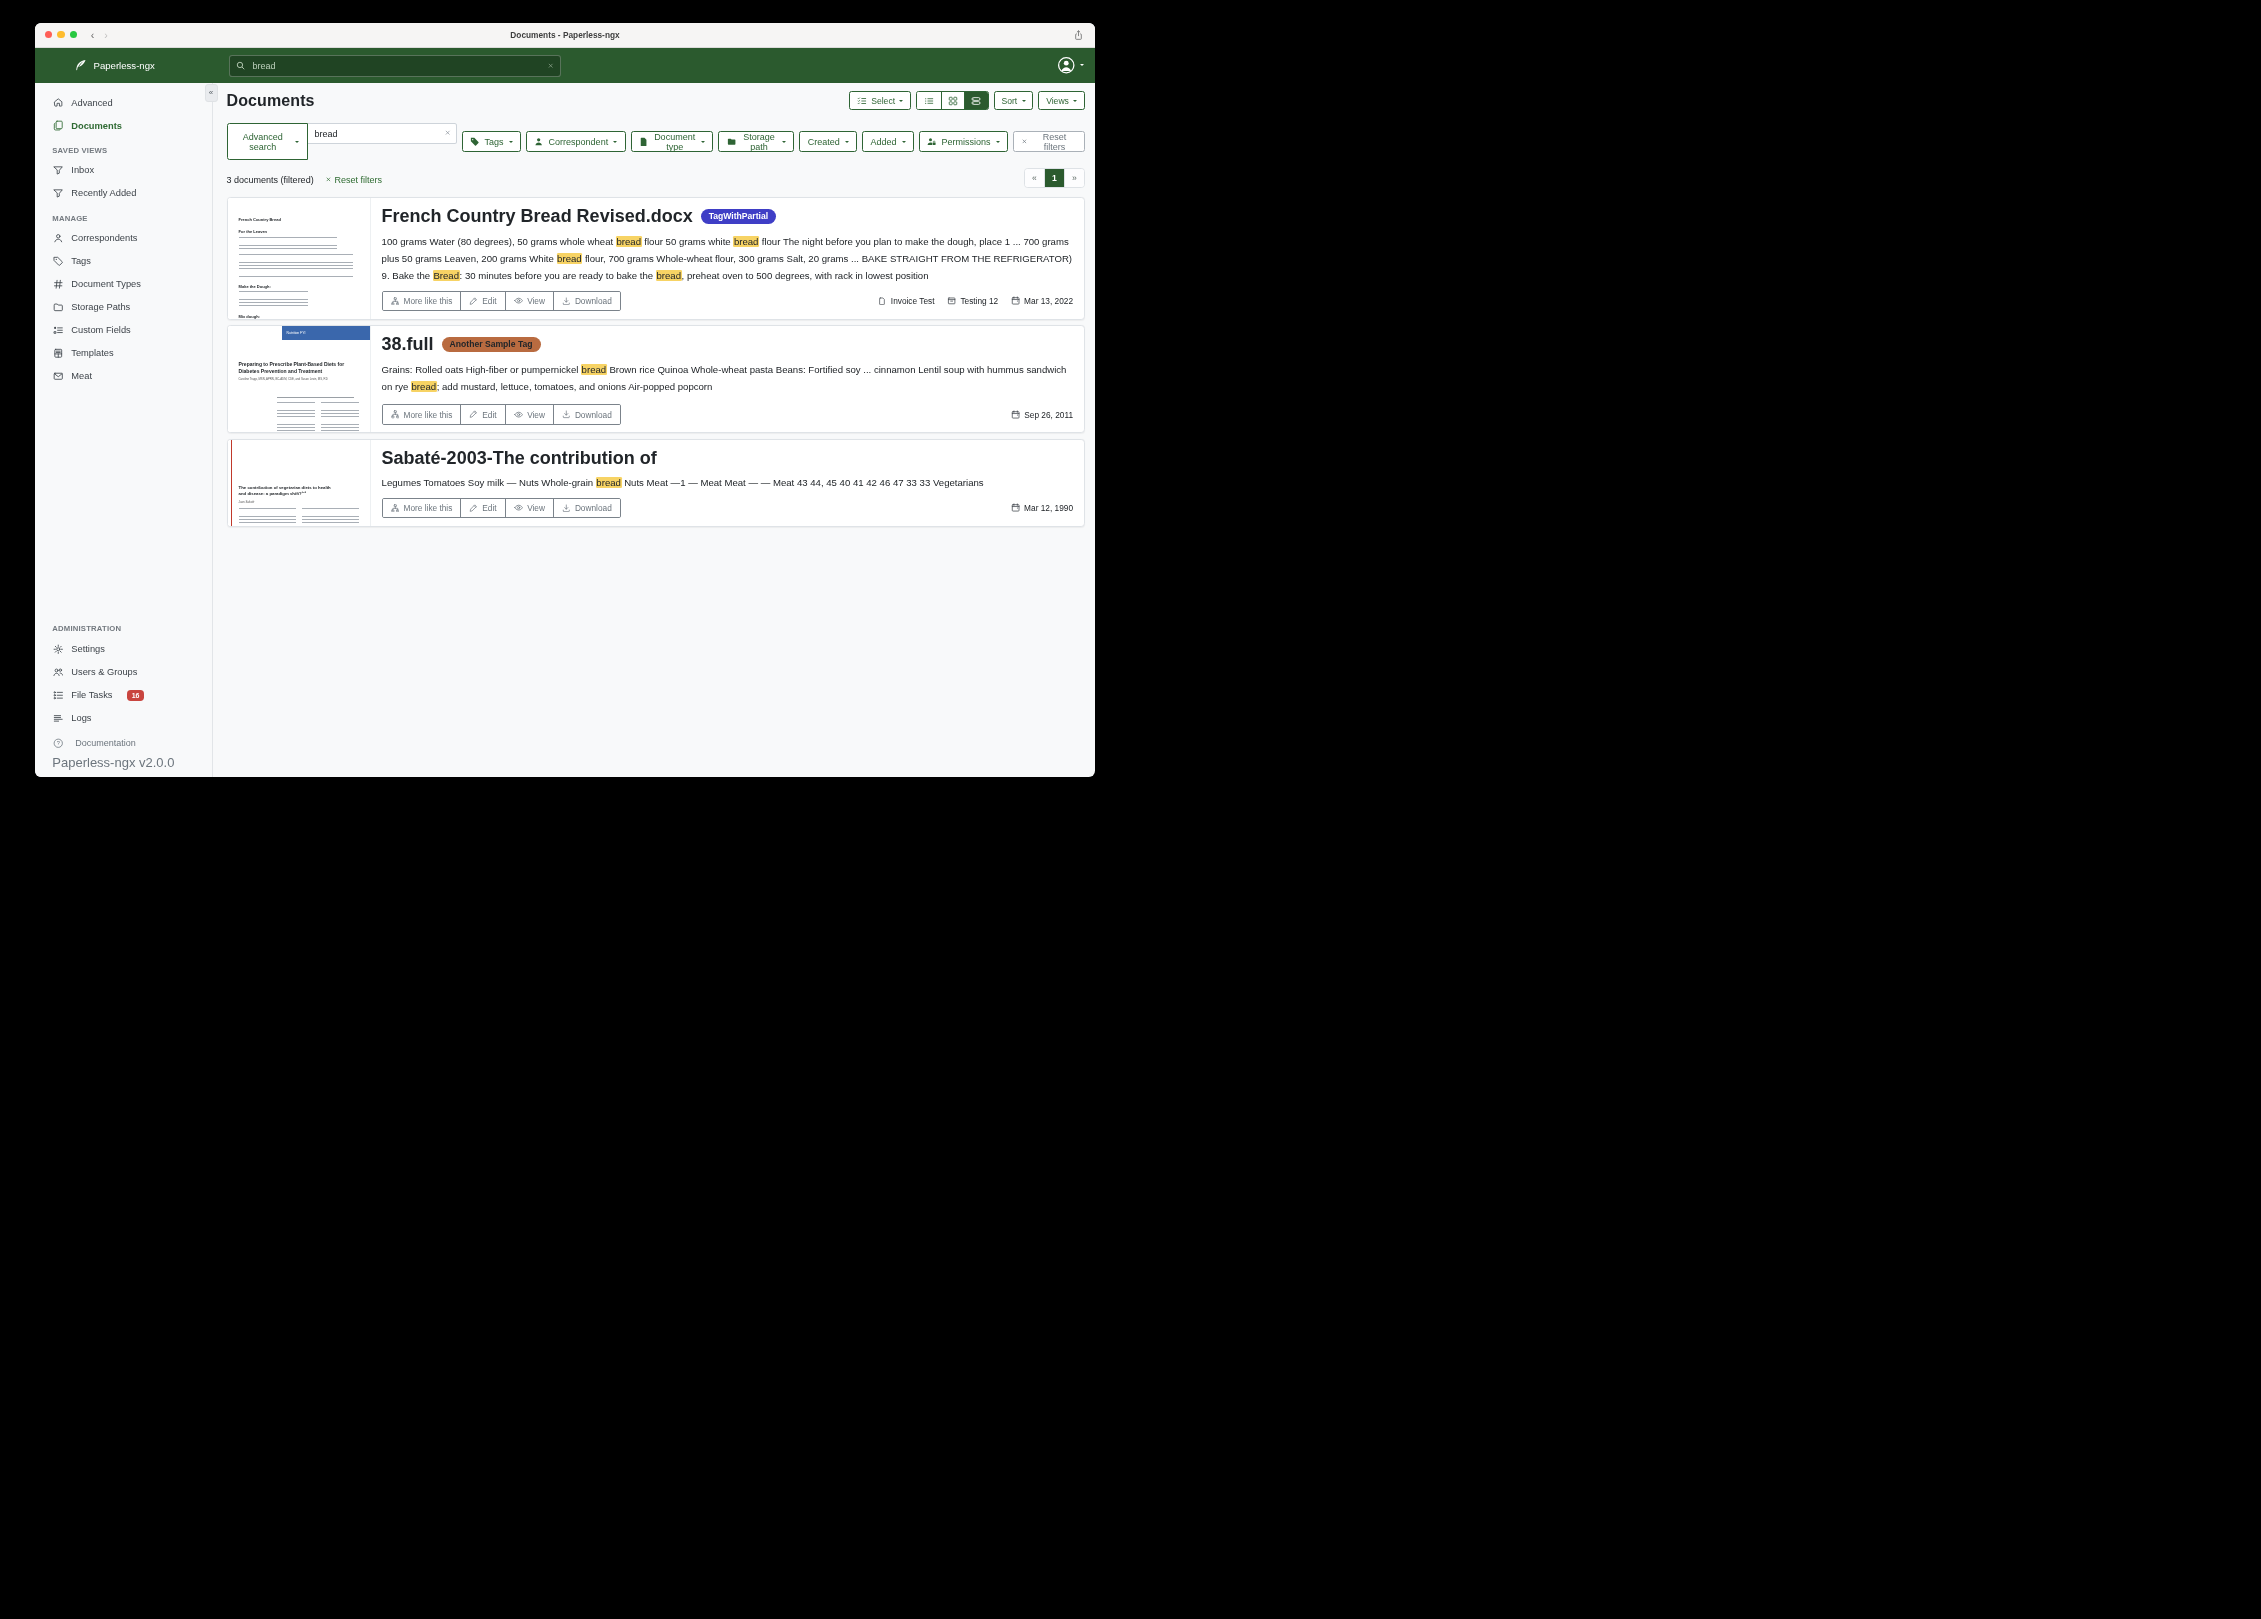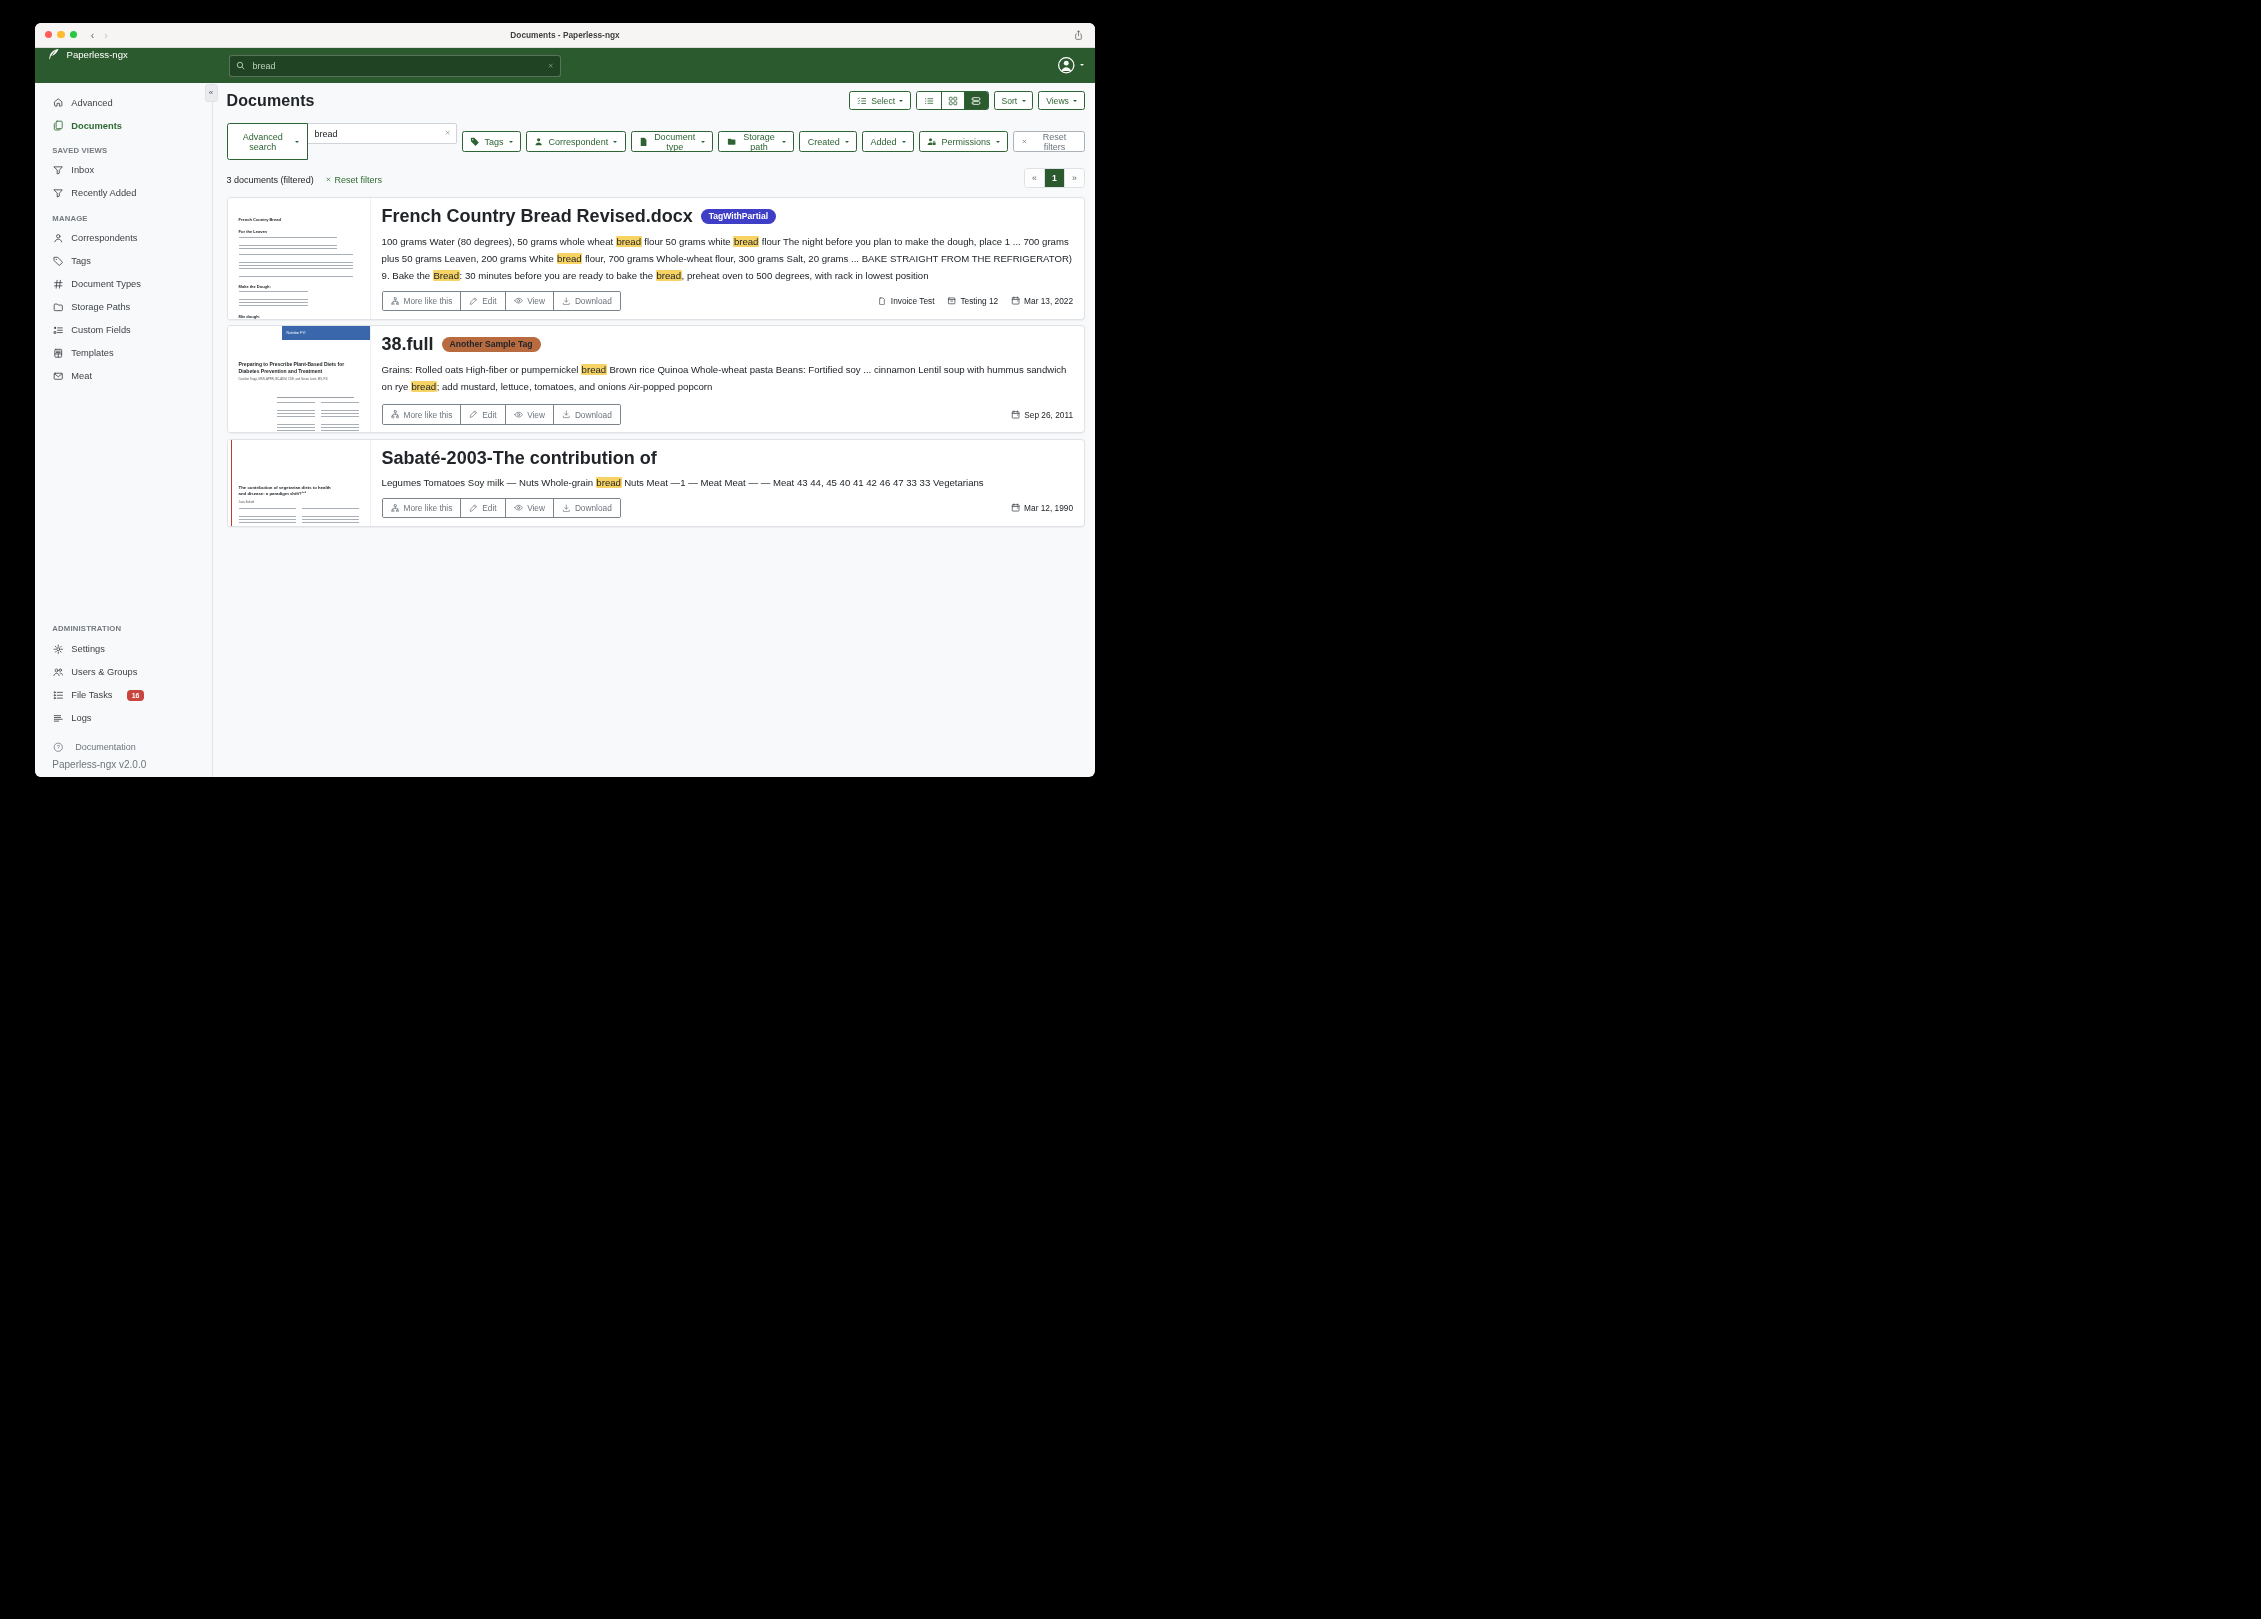--- a/index.html
+++ b/index.html
@@ -17,21 +17,21 @@
   .lights{display:flex;gap:5px;margin-left:10px;}
   .light{width:7.4px;height:7.4px;border-radius:50%;}
   .light.r{background:#ff5f57;}.light.y{background:#febc2e;}.light.g{background:#28c840;}
   .navchev{font-size:10.5px;color:#676767;margin-left:13.6px;cursor:default;line-height:1;}
   .navchev.fwd{color:#c0bfbf;margin-left:10px;}
   .win-title{position:absolute;left:0;right:0;text-align:center;font-size:8.3px;
              font-weight:700;color:#3e3e3e;pointer-events:none;}
   .share{position:absolute;right:11px;top:5.6px;color:#6d6d6d;}
 
   
-  .appbar{height:35px;background:#2b5a2e;position:relative;display:flex;align-items:flex-start;flex:none;}
+  .appbar{height:35px;background:#2b5a2e;position:relative;display:flex;align-items:center;flex:none;padding-left:27px;}
   .brandbox{display:flex;align-items:center;gap:6.2px;margin-left:12.3px;color:#fff;}
   .brand{font-size:9.6px;color:#fff;}
   .gsearch{position:absolute;left:194px;top:7.4px;width:318px;height:20px;
            background:rgba(0,0,0,.24);border:0.6px solid rgba(255,255,255,.25);border-radius:3.1px;
            display:flex;align-items:center;padding:0 6.2px;gap:5px;}
   .gsearch input{flex:1;background:transparent;border:0;outline:none;color:#bdd0bc;font-size:9px;
                  font-family:"Liberation Sans",sans-serif;}
   .gsearch .ic{color:#cfe0cd;}
   .gsearch .clear{color:#8fa68f;}
   .avatarbox{position:absolute;right:11px;top:8px;display:flex;align-items:center;gap:5px;color:#fff;cursor:pointer;}
@@ -49,21 +49,21 @@
   .sb-item.active{color:#2f6a33;font-weight:700;}
   .sb-item.active .ic{color:#2f6a33;}
   .sb-head{font-size:7.7px;font-weight:700;color:#73797f;letter-spacing:0.2px;
            padding:8.6px 0 4.3px 17.3px;}
   .sb-group.push{margin-top:228px;}
   .badge{background:#c9453f;color:#fff;font-size:7px;font-weight:700;border-radius:3.7px;
          padding:1.9px 5px;margin-left:6.2px;}
   .sb-foot{position:absolute;left:0;right:0;bottom:7.4px;padding-left:17.3px;color:#6c757d;}
   .sb-doc{display:flex;align-items:flex-start;gap:12px;font-size:9px;cursor:pointer;}
   .sb-doc .ic{width:11px;color:#6c757d;}
-  .sb-ver{font-size:10px;margin-top:6.2px;color:#6c757d;}
+  .sb-ver{font-size:13px;margin-top:6.2px;color:#6c757d;}
 
   
   .main{flex:1;min-width:0;padding:8.6px 10px 0 13.6px;position:relative;}
   .mainhead{display:flex;align-items:center;justify-content:space-between;}
   h1{margin:0;font-size:16px;font-weight:700;color:#212529;letter-spacing:0.1px;}
   .toolbar{display:flex;gap:5px;align-items:center;}
   .btn{display:inline-flex;align-items:center;gap:4.3px;height:19px;padding:0 6.8px;border-radius:2.5px;
        background:#fff;border:0.6px solid #2e6434;color:#2e6434;font-size:8.6px;cursor:pointer;
        font-family:"Liberation Sans",sans-serif;}
   .caret{width:0;height:0;border-left:2.5px solid transparent;border-right:2.5px solid transparent;

